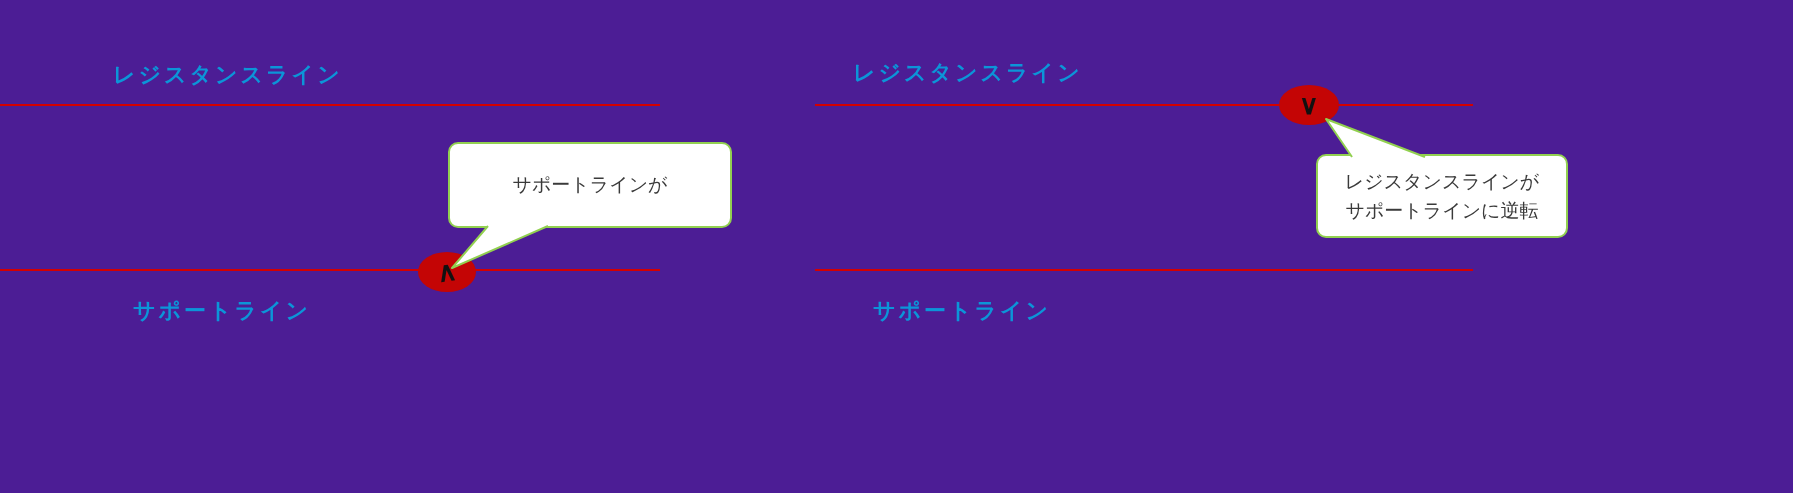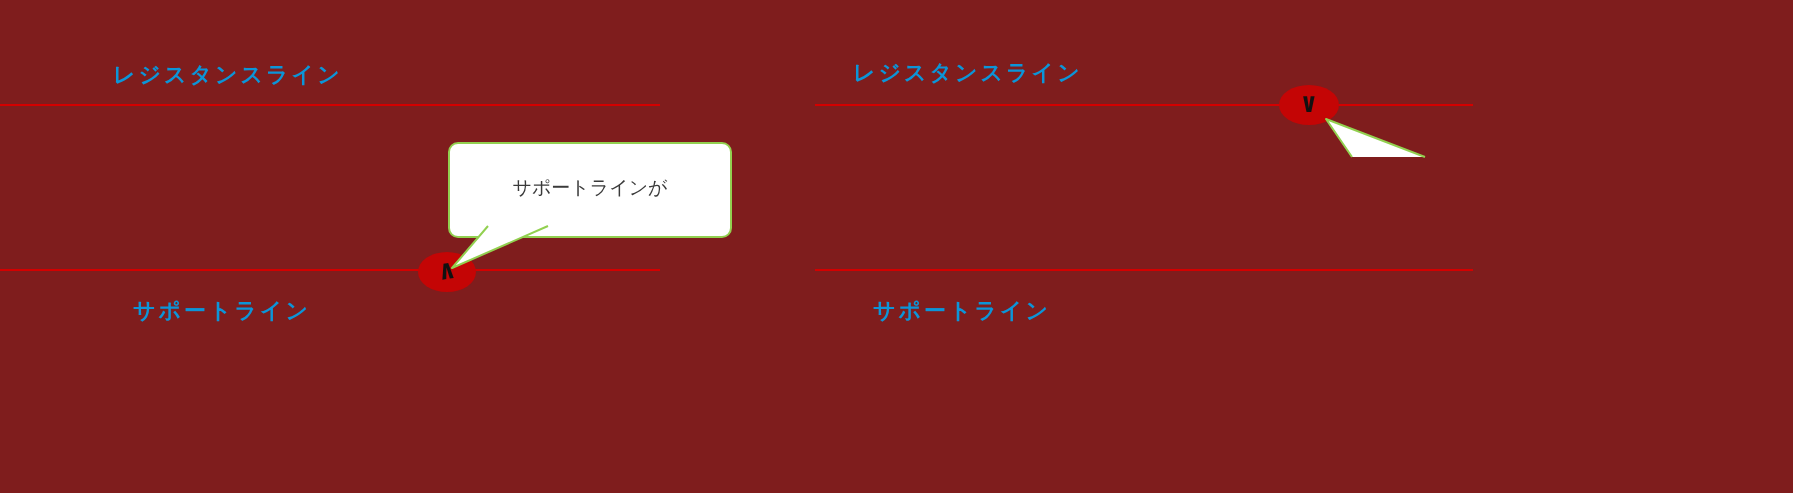--- a/index.html
+++ b/index.html
@@ -1,22 +1,22 @@
 <!DOCTYPE html>
 <html><head>
 <meta charset="utf-8">
 <style>
   html,body{margin:0;padding:0;background:#000;}
   #canvas{
     position:relative;
     width:1793px;
     height:493px;
-    background:#7f1d1d;
+    background:#4c1d95;
     overflow:hidden;
-    font-family:Liberation Mono, monospace;
+    font-family:Liberation Serif, serif;
   }
   .hline{
     position:absolute;
     height:2px;
     background:#d40000;
   }
   .line-label{
     position:absolute;
     color:#0c95d8;
     font-size:22px;
@@ -73,35 +73,39 @@
   <div class="hline" style="left:0px;top:104px;width:660px;"></div>
 
   <div class="hline" style="left:0px;top:269px;width:660px;"></div>
 
   <div class="line-label" style="left:133px;top:296px;">サポートライン</div>
 
   <div class="marker" style="left:418px;top:252px;width:58px;height:40px;">
     <span class="glyph" style="transform:rotate(-8deg);">∧</span>
   </div>
 
-  <div class="callout" style="left:448px;top:142px;width:284px;height:96px;">
+  <div class="callout" style="left:448px;top:142px;width:284px;height:86px;">
     <span class="line">サポートラインが</span>
   </div>
 
   <div class="line-label" style="left:853px;top:58px;">レジスタンスライン</div>
 
   <div class="hline" style="left:815px;top:104px;width:658px;"></div>
 
   <div class="hline" style="left:815px;top:269px;width:658px;"></div>
 
   <div class="line-label" style="left:873px;top:296px;">サポートライン</div>
 
   <div class="marker" style="left:1279px;top:85px;width:60px;height:40px;">
     <span class="glyph">∨</span>
   </div>
 
+  <div class="callout" style="left:1316px;top:154px;width:252px;height:84px;">
+    <span class="line">レジスタンスラインが</span>
+    <span class="line">サポートラインに逆転</span>
+  </div>
 
   <svg id="tails" viewBox="0 0 1793 493" xmlns="http://www.w3.org/2000/svg">
     <path d="M488,226 L452,268 L548,226" fill="#ffffff" stroke="#92d050" stroke-width="2" stroke-linejoin="round"></path>
     <path d="M1352,157 L1326,119 L1425,157" fill="#ffffff" stroke="#92d050" stroke-width="2" stroke-linejoin="round"></path>
   </svg>
 
 </div>
 
 </body></html>

